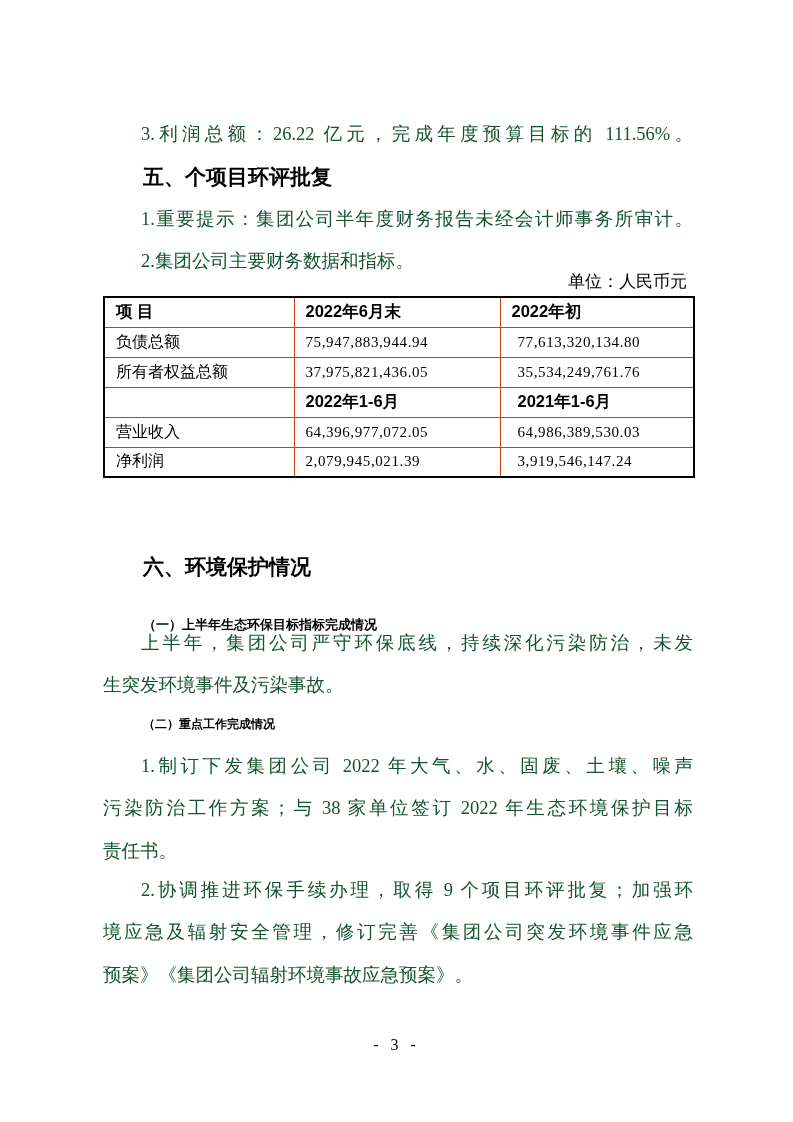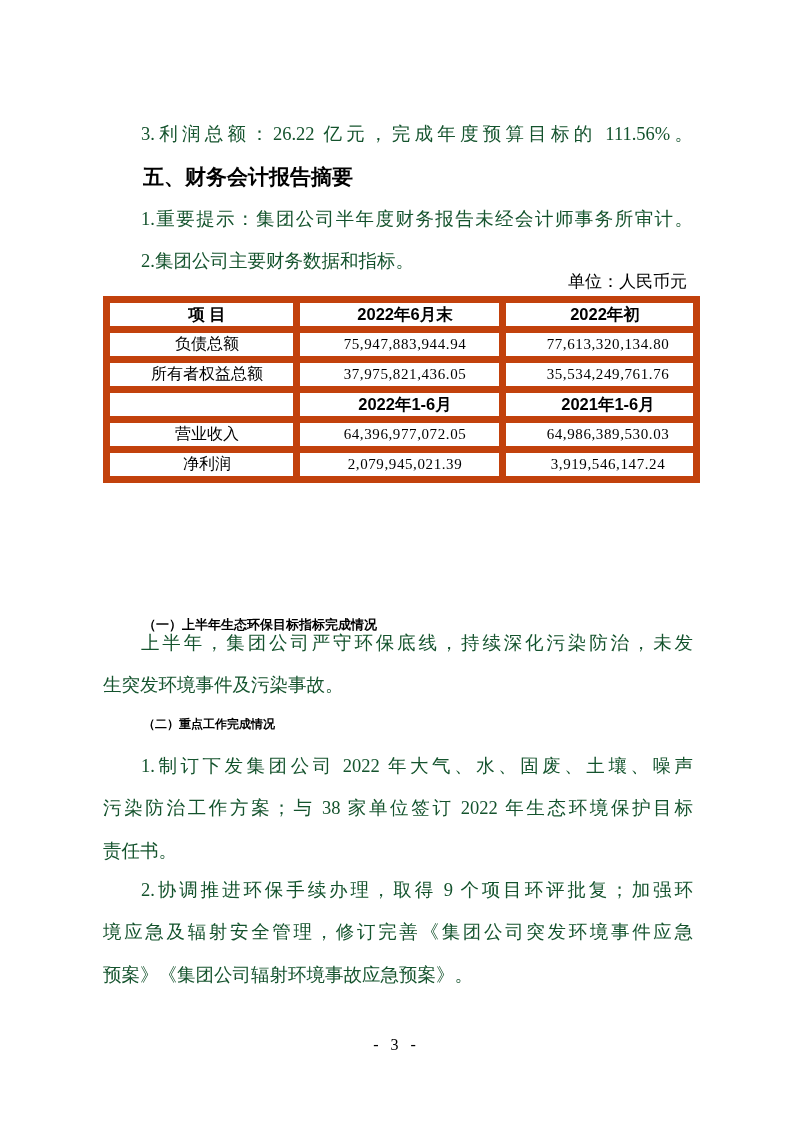--- a/index.html
+++ b/index.html
@@ -50,24 +50,24 @@
   table.fin {
     position: absolute;
     left: 103px;
     top: 296px;
     width: 590px;
     border-collapse: collapse;
     table-layout: fixed;
     border: 2px solid #000000;
   }
   table.fin th, table.fin td {
-    border: 7px solid #c2410c;
+    border: 1px solid #c2410c;
     height: 30px;
     vertical-align: middle;
-    text-align: center;
+    text-align: left;
     overflow: hidden;
     white-space: nowrap;
   }
   table.fin col.c1 { width: 190px; }
   table.fin col.c2 { width: 206px; }
   table.fin col.c3 { width: 194px; }
   table.fin th {
     font-family: "Liberation Sans", "DejaVu Sans", sans-serif;
     font-weight: bold;
     font-size: 16.5px;
@@ -102,21 +102,21 @@
     font-family: "Liberation Serif", "DejaVu Serif", serif;
   }
 </style>
 </head>
 <body>
 
 <div class="page">
 
   <div class="line ind jline" style="top:121px">3.利润总额：26.22 亿元，完成年度预算目标的 111.56%。</div>
 
-  <div class="heading" style="top:163px">五、财务会计报告摘要</div>
+  <div class="heading" style="top:163px">五、个项目环评批复</div>
 
   <div class="line ind jline" style="top:206px">1.重要提示：集团公司半年度财务报告未经会计师事务所审计。</div>
 
   <div class="line ind" style="top:248px">2.集团公司主要财务数据和指标。</div>
 
   <div class="unit-label">单位：人民币元</div>
 
   <table class="fin">
     <colgroup>
         <col class="c1">
@@ -150,20 +150,21 @@
       <td class="num c3pad">64,986,389,530.03</td>
     </tr>
     <tr>
       <td class="label">净利润</td>
       <td class="num">2,079,945,021.39</td>
       <td class="num c3pad">3,919,546,147.24</td>
     </tr>
   </tbody>
     </table>
 
+  <div class="heading" style="top:553px">六、环境保护情况</div>
 
   <div class="heading" style="top:611px; font-size:13px">（一）上半年生态环保目标指标完成情况</div>
 
   <div class="line ind jline" style="top:630px">上半年，集团公司严守环保底线，持续深化污染防治，未发</div>
   <div class="line" style="top:672px">生突发环境事件及污染事故。</div>
 
   <div class="heading" style="top:711px; font-size:12px">（二）重点工作完成情况</div>
 
   <div class="line ind jline" style="top:753px">1.制订下发集团公司 2022 年大气、水、固废、土壤、噪声</div>
   <div class="line jline" style="top:795px">污染防治工作方案；与 38 家单位签订 2022 年生态环境保护目标</div>

